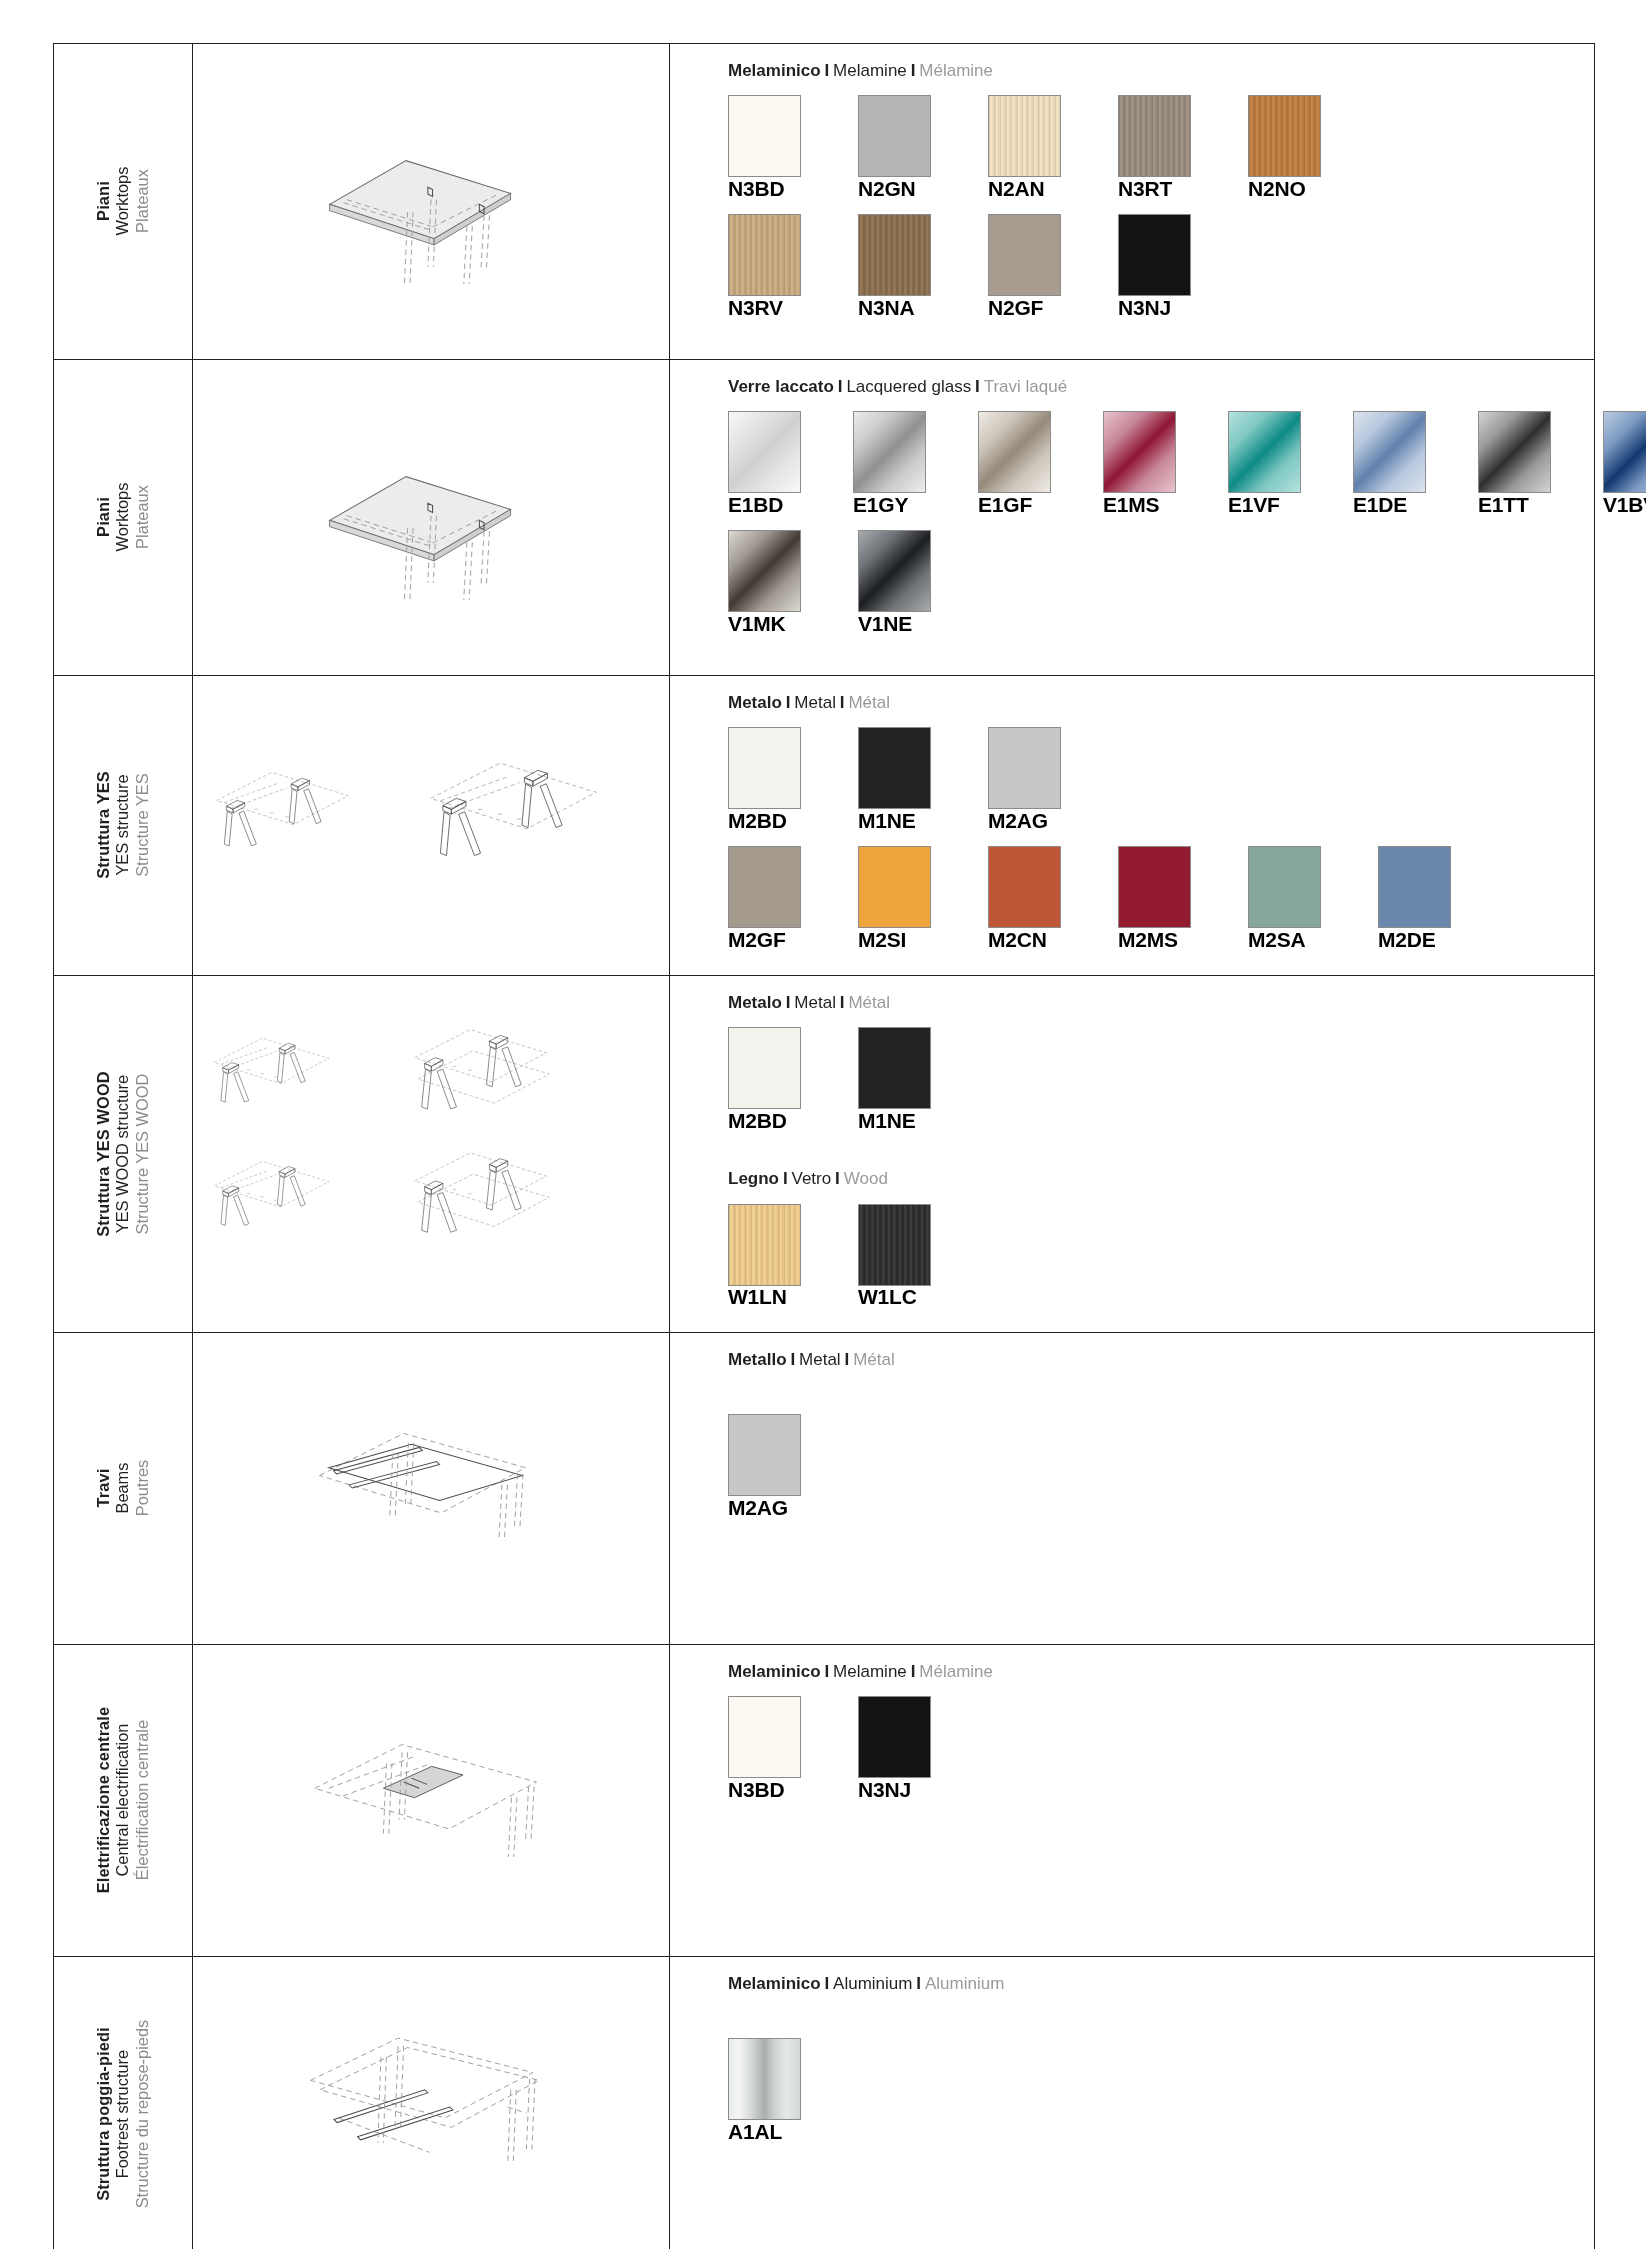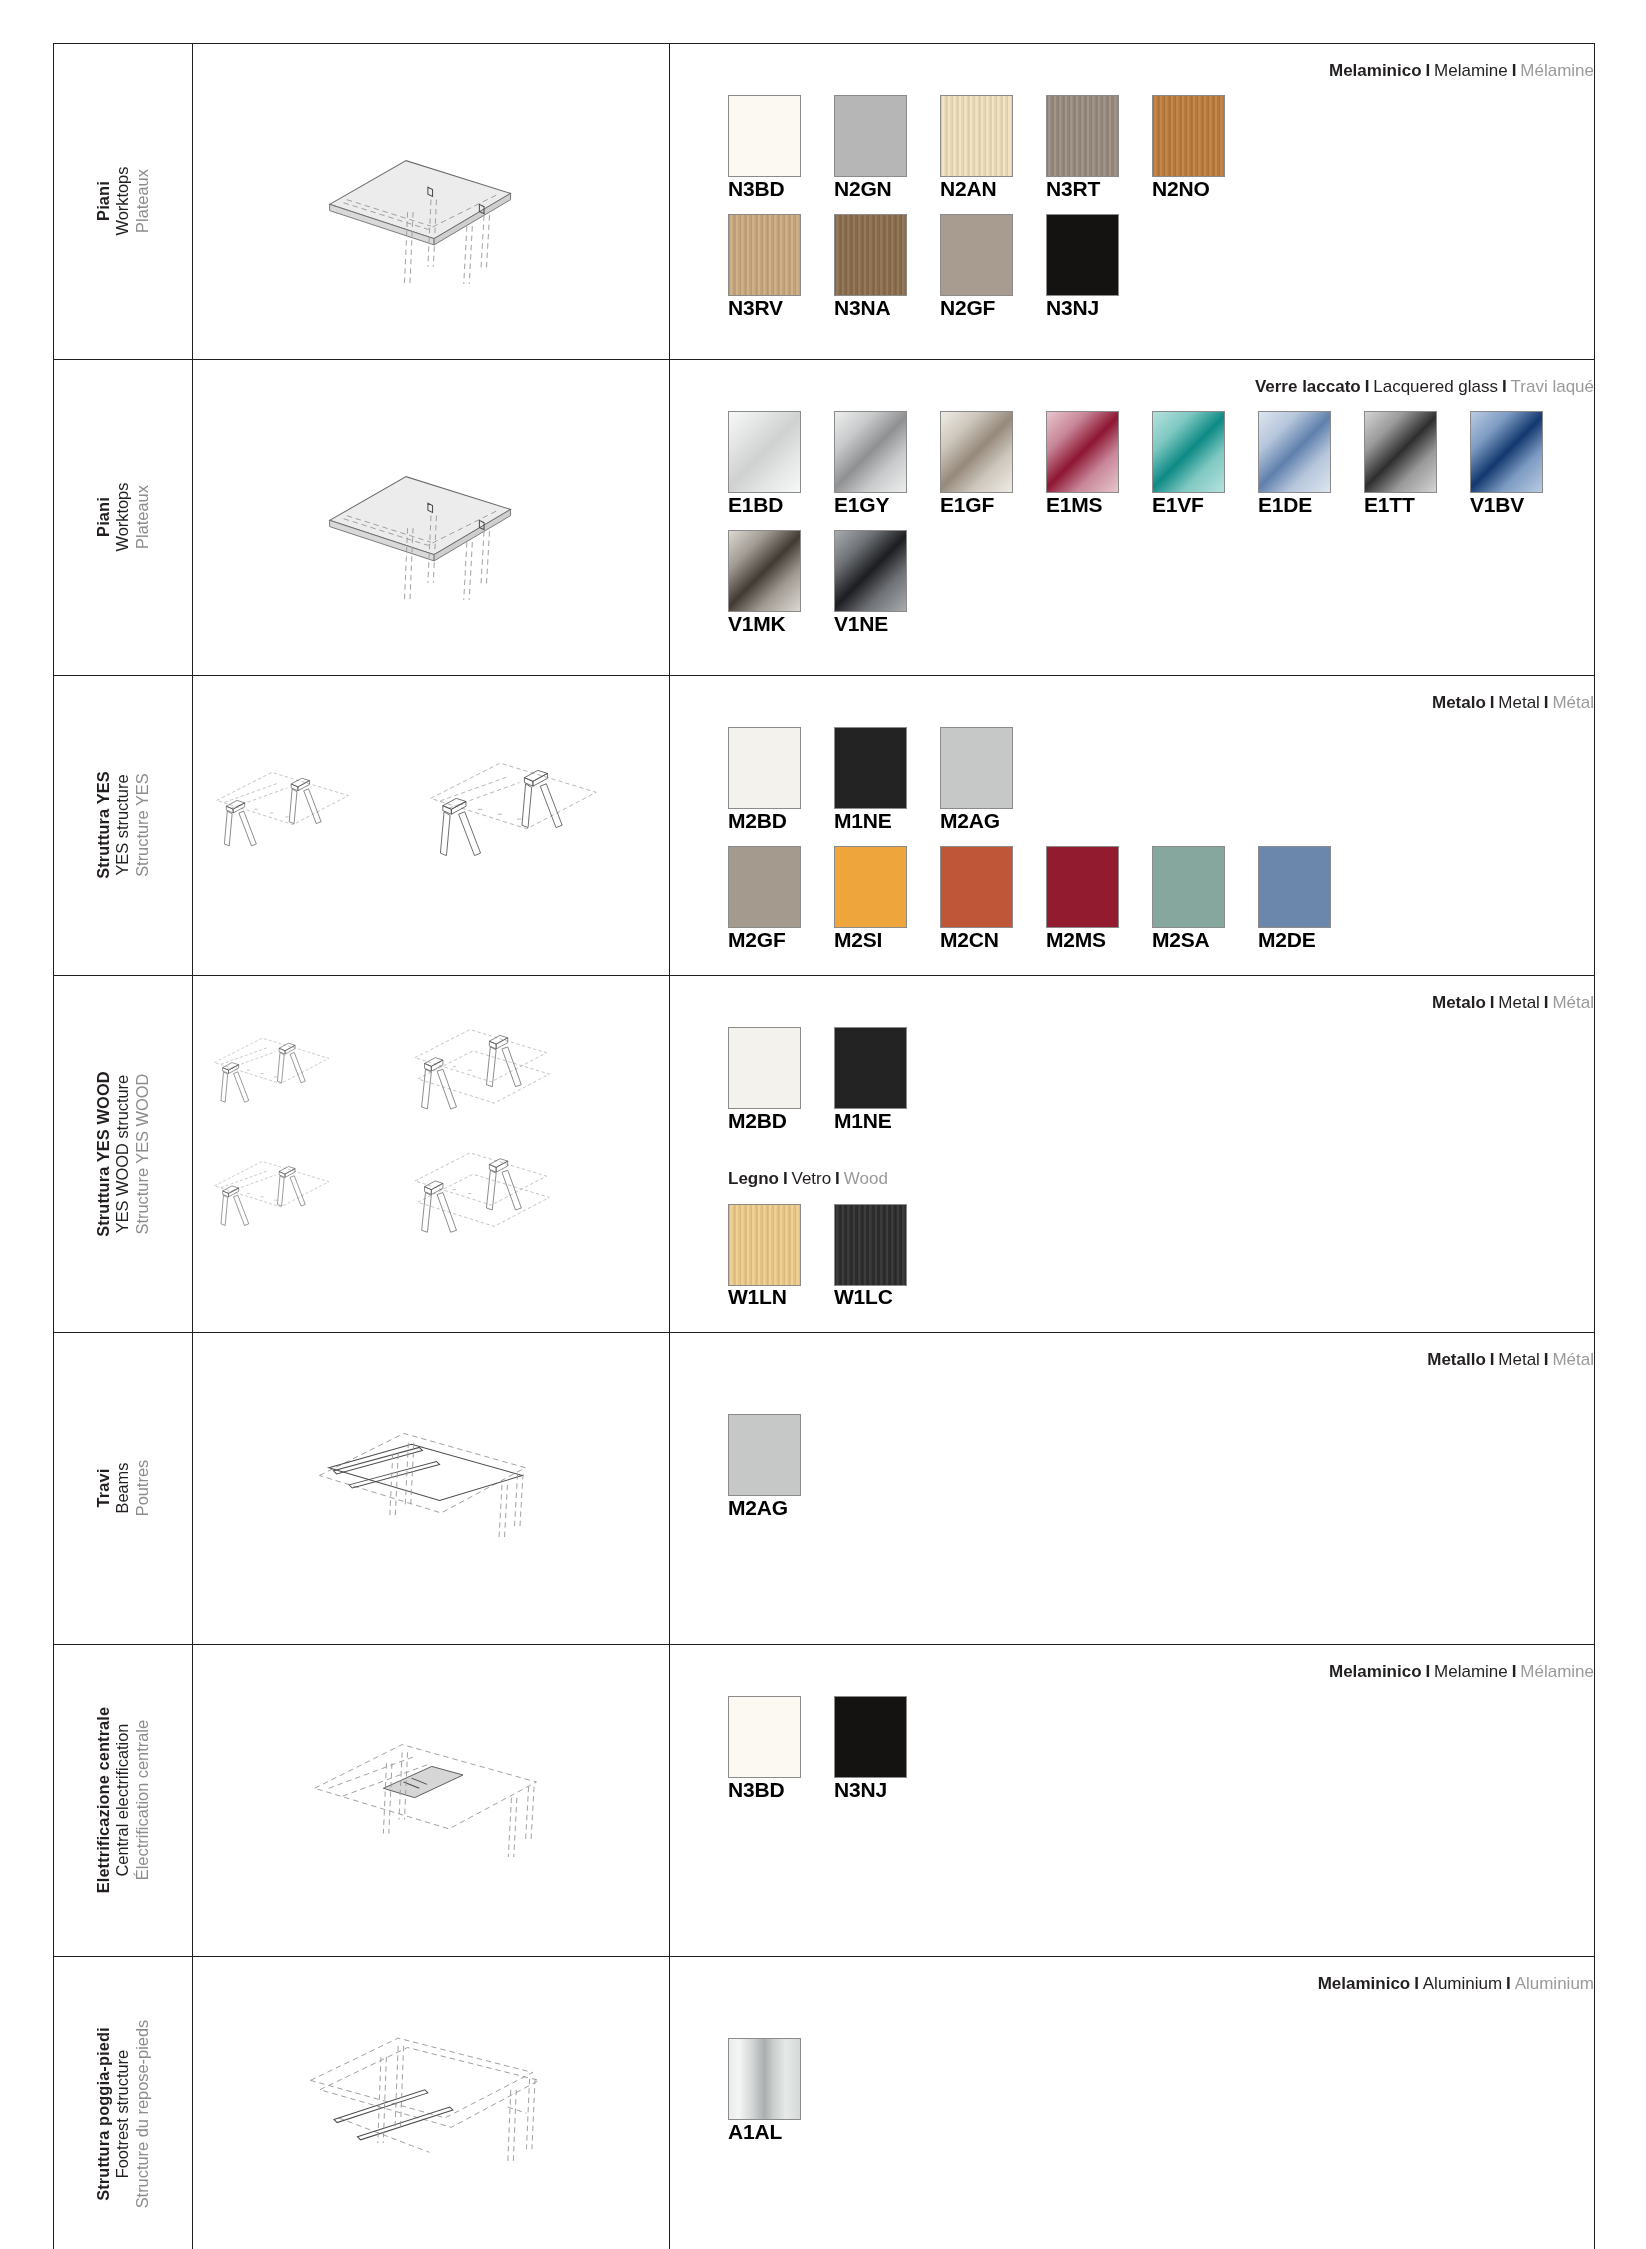--- a/index.html
+++ b/index.html
@@ -57,24 +57,24 @@
   
   .swcell{padding:17px 0 20.3px 58px !important;}
   .grouphdr{
     font-size:17px;color:#231f20;margin:11px 0 0 0;line-height:1.2;
     white-space:nowrap;
   }
   .grouphdr .g-it{font-weight:bold;}
   .grouphdr .g-sep{font-weight:bold;padding:0 3.9px;}
   .grouphdr .g-en{font-weight:normal;}
   .grouphdr .g-fr{font-weight:normal;color:#9a9a9a;}
-  .grouphdr.tight{margin-top:0;text-align:right;}
+  .grouphdr.tight{margin-top:0;}
 
   .swrows{margin-top:14px;}
-  .swrow{display:flex;flex-direction:row;align-items:flex-start;}
+  .swrow{display:flex;flex-direction:row;align-items:flex-start;gap:24px;}
   .sw{
     width:78px;
     margin-right:28px;
     margin-bottom:3.1px;
   }
   .sw .chip{
     width:73px;height:82px;
     border:0.8px solid #8b8b8b;
     box-sizing:border-box;
     display:block;

